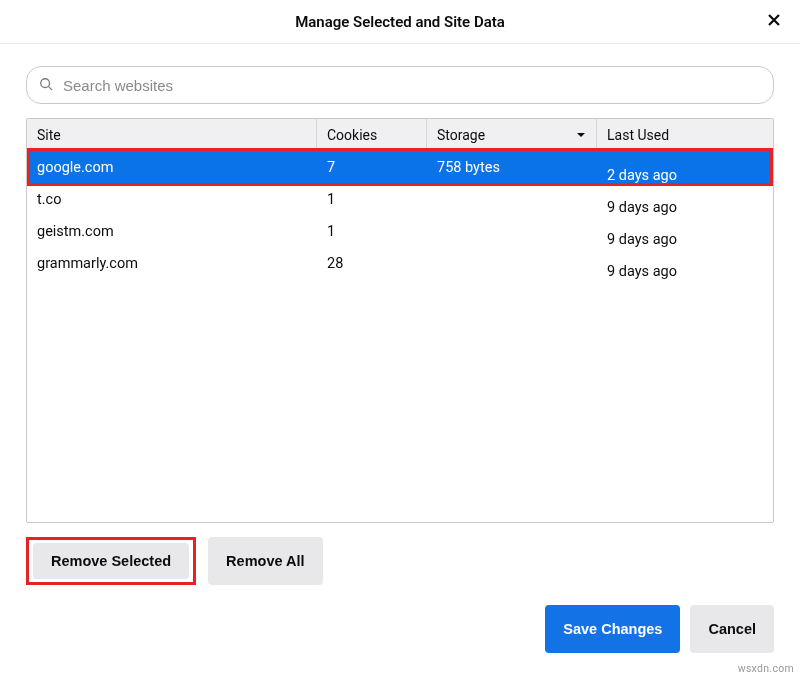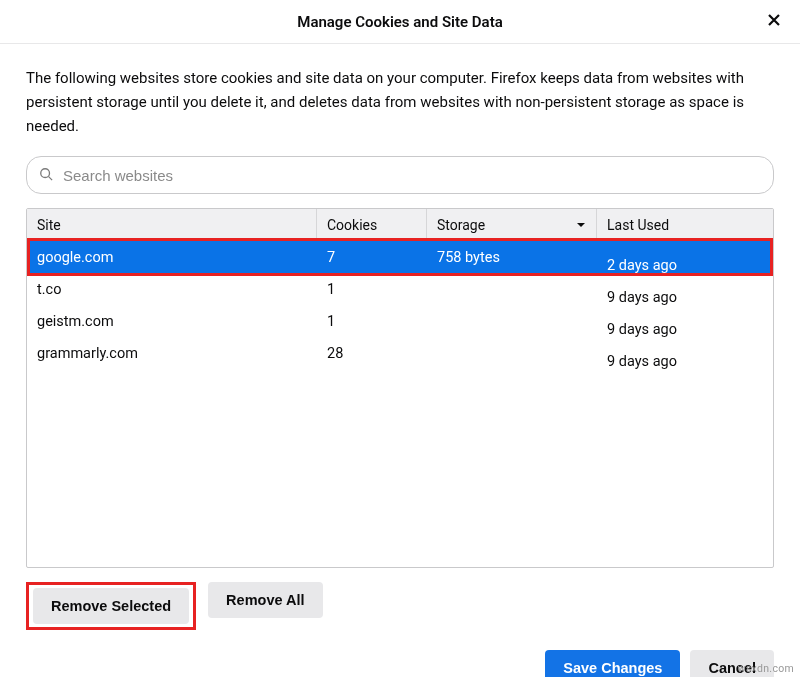--- a/index.html
+++ b/index.html
@@ -64,21 +64,21 @@
     outline: none;
     flex: 1;
     font-size: 15px;
     color: #0c0c0d;
     background: transparent;
   }
   .search-input::placeholder { color: #8a8a8a; }
   .table-wrap {
     border: 1px solid #c9c9cb;
     border-radius: 2px;
-    height: 360px;
+    height: 405px;
     overflow: hidden;
     position: relative;
   }
   .thead {
     display: flex;
     background: #f0f0f2;
     border-bottom: 1px solid #c9c9cb;
     height: 32px;
     align-items: stretch;
     font-size: 14px;
@@ -126,21 +126,21 @@
   .td-site    { width: 290px; }
   .td-cookies { width: 110px; text-align: left;}
   .td-storage { width: 170px; }
   .td-lastused{ flex: 1; margin-top: 17px; }
   .action-row {
     display: flex;
     gap: 12px;
     margin-top: 14px;
   }
   .btn {
-    height: 36px;
+    height: 48px;
     padding: 0 18px;
     border: none;
     border-radius: 4px;
     font-size: 14.5px;
     font-weight: 600;
     cursor: pointer;
     background: #e8e8ea;
     color: #0c0c0d;
     display:inline-flex;
     align-items:center;
@@ -166,32 +166,31 @@
     bottom: 2px;
     font-size: 10.5px;
     color: #999;
     letter-spacing: .3px;
   }
 </style>
 </head>
 <body>
 
 <div class="dialog-header">
-  <div class="dialog-title">Manage Cookies and Site Data</div>
+  <div class="dialog-title">Manage Selected and Site Data</div>
   <div class="close-btn">
     <span>
       <svg viewBox="0 0 16 16" fill="none">
           <path d="M3 3 L13 13 M13 3 L3 13"></path>
         </svg>
     </span>
   </div>
 </div>
 
 <div class="content">
-  <div class="description">The following websites store cookies and site data on your computer. Firefox keeps data from websites with persistent storage until you delete it, and deletes data from websites with non-persistent storage as space is needed.</div>
 
   <div class="search-row">
     <span>
       <svg viewBox="0 0 16 16">
           <circle cx="7" cy="7" r="5"></circle>
           <path d="M11 11 L15 15"></path>
         </svg>
     </span>
     <input class="search-input" placeholder="Search websites" style="">
   </div>

